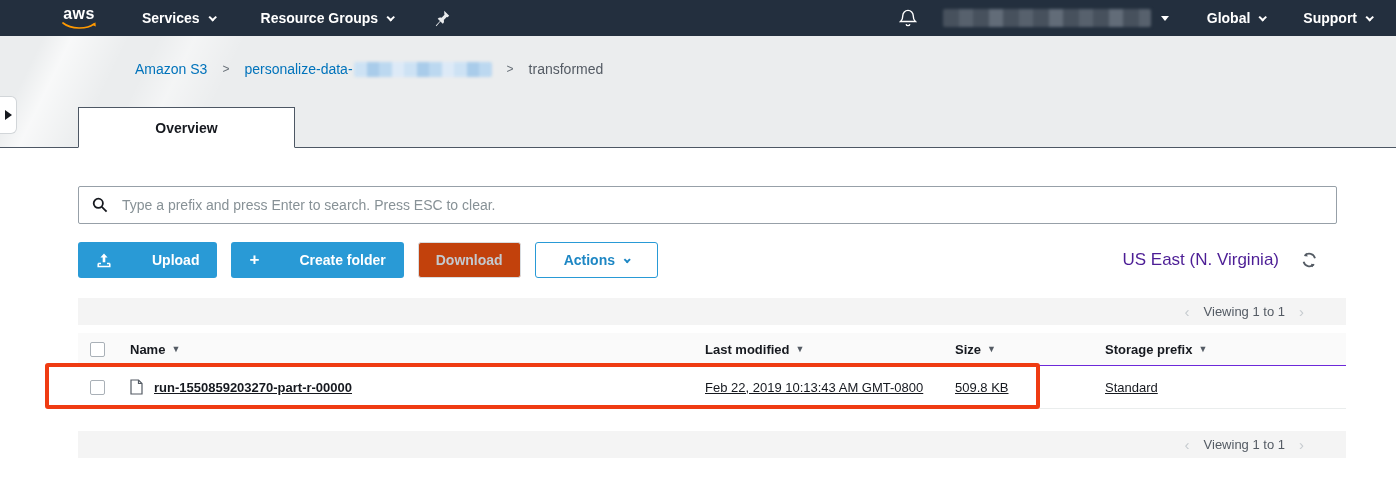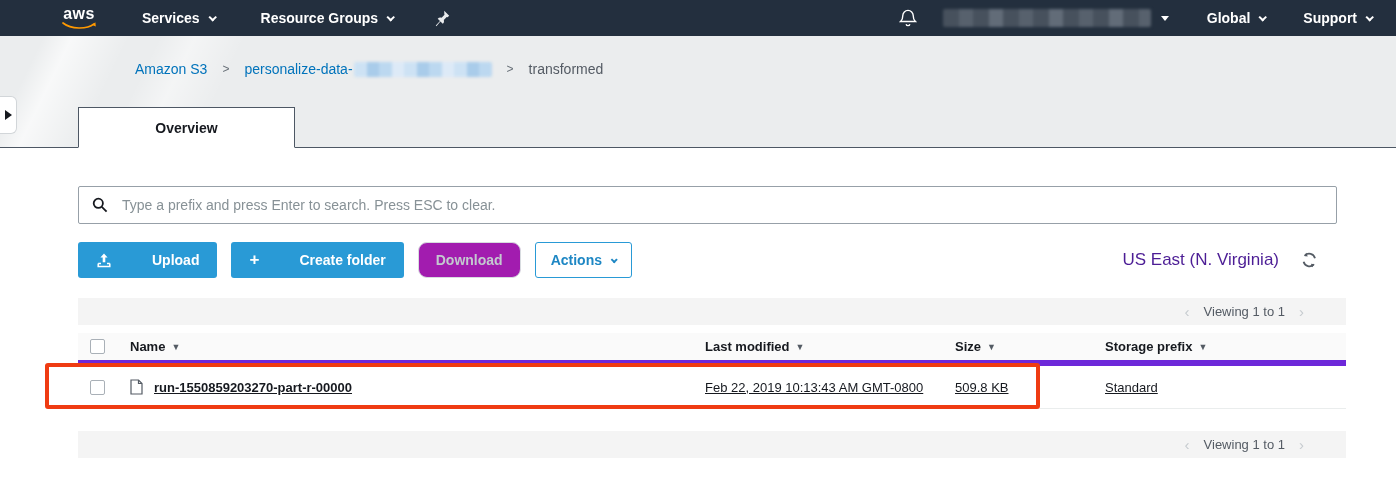--- a/index.html
+++ b/index.html
@@ -81,43 +81,43 @@
   }
   .searchbar input::placeholder { color:#879196; }
 
   .toolbar { margin-left:78px; width:1268px; margin-top:18px; height:36px; display:flex; align-items:center; }
   .btn {
     height:36px; border-radius:3px; font-size:14px; font-weight:700; padding:0 17px;
     display:inline-flex; align-items:center; gap:9px; cursor:pointer; border:1px solid transparent;
     font-family:"Liberation Sans", sans-serif;
   }
   .btn-primary { background:var(--button-blue,#299ad6); color:#fff; margin-right:14px;gap:40px; }
-  .btn-disabled { background:#a21caf; color:#c3c9cf; border-color:#d8dce0; margin-right:14px; cursor:default;border-radius:9px; }
-  .btn-outline { background:#fff; color:#1e87c4; border-color:var(--button-blue,#299ad6); padding:0 15px; }
+  .btn-disabled { background:#c2410c; color:#c3c9cf; border-color:#d8dce0; margin-right:14px; cursor:default; }
+  .btn-outline { background:#fff; color:#1e87c4; border-color:var(--button-blue,#299ad6); padding:0 28px; }
   .btn-outline .chev { border-color:#1e87c4; width:5px; height:5px; }
   .plus-glyph { font-size:17px; font-weight:700; line-height:1; margin-top:-2px; }
   .region-label { margin-left:auto; font-size:17px; color:#4c1d95; }
   .refresh-wrap { margin-left:22px; margin-right:28px; cursor:pointer; display:flex; align-items:center; }
 
   .paging-bar {
     margin-left:78px; width:1268px; height:27px; background:#f4f4f4;
     display:flex; align-items:center; justify-content:flex-end; padding-right:42px;
     font-size:13px; color:#545b64; gap:14px;
   }
   .paging-bar.top { margin-top:20px; }
   .paging-bar.bottom { margin-top:22px; }
   .page-chev { color:#c6cbcf; font-size:15px; cursor:pointer; line-height:1; }
 
   .grid { margin-left:78px; width:1268px; margin-top:8px; }
   .grid-header, .grid-row {
     display:grid; grid-template-columns:40px 575px 250px 150px 1fr;
     align-items:center; padding-left:12px;
   }
   .grid-header {
-    height:33px; background:#fafafa; border-bottom:6px solid #6d28d9;
+    height:33px; background:#fafafa; border-bottom:1px solid #6d28d9;
     font-size:13px; font-weight:700; color:#16191f;
   }
   .grid-row { height:43px; background:#fff; border-bottom:1px solid #eaeded; font-size:13px;text-decoration:underline; }
   .hdr-cell { display:flex; align-items:center; gap:6px; cursor:pointer; }
   .sort-arrow { font-size:9px; color:#545b64; }
   .checkbox { width:15px; height:15px; border:1px solid #a9b0b7; border-radius:2px; background:#fff; cursor:pointer; }
   .name-cell { display:flex; align-items:center; gap:11px; font-weight:700; color:#16191f; cursor:pointer; }
   .cell-plain { color:#16191f; }
 
   .red-box {

